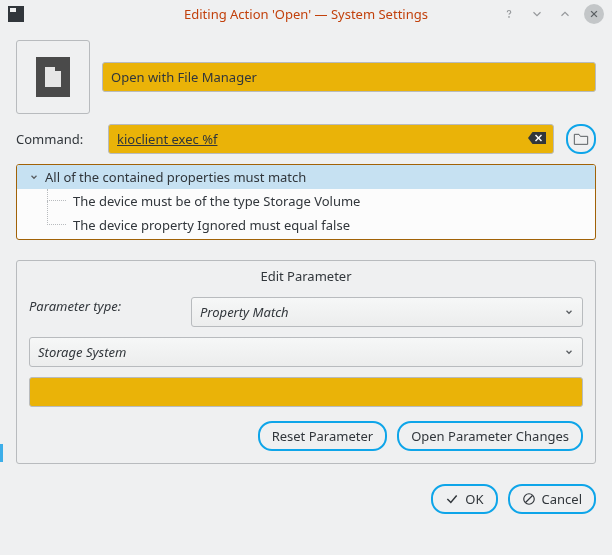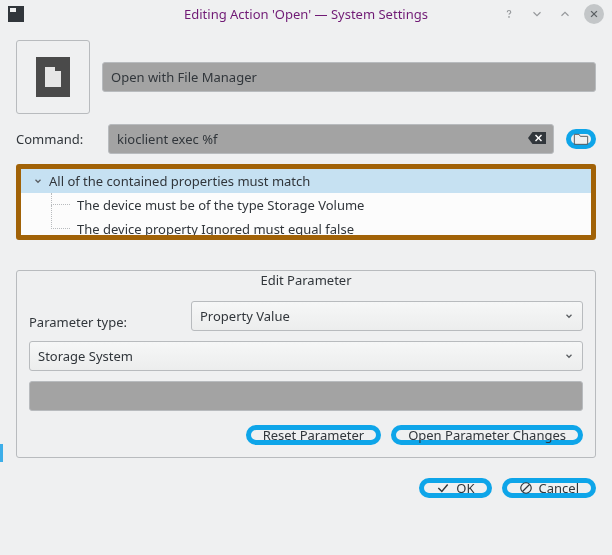--- a/index.html
+++ b/index.html
@@ -19,21 +19,21 @@
   .app-icon {
     width:16px; height:16px; background:#31363b;
     position:relative;
   }
   .app-icon::after {
     content:""; position:absolute; width:6px; height:4px;
     background:#eff0f1; top:2px; left:2px;
   }
   .title-text {
     position:absolute; left:0; right:0; text-align:center;
-    color:#701a75; font-size:13px; pointer-events:none;
+    color:#c2410c; font-size:13px; pointer-events:none;
   }
   .title-controls {
     margin-left:auto; display:flex; gap:10px; align-items:center;
   }
   .tc { width:18px; height:18px; display:flex; align-items:center; justify-content:center; color:#96999c; }
   .tc svg { width:14px; height:14px; }
   .close-btn {
     width:20px; height:20px; border-radius:50%;
     background:#c3c6c8; display:flex; align-items:center; justify-content:center;
   }
@@ -57,64 +57,64 @@
     content:""; position:absolute; width:16px; height:20px;
     background:#e6e6e6; top:10px; left:9px;
   }
   .doc-icon::after {
     content:""; position:absolute; width:6px; height:6px;
     background:#4a4a4a; top:8px; left:19px;
   }
 
   input.text {
     flex:1; height:30px; border:1px solid #b8bbbe; border-radius:3px;
-    background:#a3a3a3; padding:0 8px; font:inherit; color:#31363b;
+    background:#eab308; padding:0 8px; font:inherit; color:#31363b;
   }
 
   .cmd-clear {
     position:absolute; right:8px; top:50%; transform:translateY(-50%);
     width:18px; height:14px;
   }
   .rel { position:relative; flex:1; }
 
   .btn {
-    height:20px; border:5px solid #0ea5e9; border-radius:14px;
+    height:30px; border:2px solid #0ea5e9; border-radius:14px;
     background:#eff0f1; padding:0 12px; font:inherit; color:#31363b;
     display:inline-flex; align-items:center; gap:6px; cursor:default;
   }
   .btn.icon-only { width:30px; padding:0; justify-content:center; }
 
   .instr { margin-top:4px; }
 
   .tree {
-    border:5px solid #a16207; border-radius:3px; background:#fcfcfc;
+    border:1px solid #a16207; border-radius:3px; background:#fcfcfc;
     height:76px; overflow:auto;
   }
   .tree-row {
     display:flex; align-items:center; height:24px;
     padding-left:10px; gap:4px;
   }
   .tree-row.sel { background:#c6e1f2; }
   .tree-row.child { padding-left:56px; position:relative; }
   .tree-row.child::before {
     content:""; position:absolute; left:30px; top:0; bottom:50%;
     border-left:1px dotted #b8bbbe; border-bottom:1px dotted #b8bbbe;
     width:18px;
   }
   .tree-row.child + .tree-row.child::before { top:-50%; }
   .tree-exp { width:14px; height:14px; display:flex; align-items:center; justify-content:center; color:#5a5e62; }
 
   .group {
     border:1px solid #b8bbbe; border-radius:3px;
-    padding:0 12px 12px 12px; display:flex; flex-direction:column; gap:10px;
-    margin-top:20px;
+    padding:6px 12px 12px 12px; display:flex; flex-direction:column; gap:10px;
+    margin-top:10px;
   }
   .group-title { text-align:center; margin-bottom:2px; }
 
-  .form-row { display:flex; align-items:flex-end; gap:12px; }
+  .form-row { display:flex; align-items:flex-start; gap:12px;font-style:italic; }
   .form-row .lbl { width:150px; }
 
   .select {
     flex:1; height:30px; border:1px solid #b8bbbe; border-radius:3px;
     background:linear-gradient(#f6f7f7,#eceded);
     display:flex; align-items:center; padding:0 8px; position:relative;
   }
   .select .chev { margin-left:auto; color:#5a5e62; }
   .select.small { flex:0 0 140px; }
 
@@ -170,21 +170,21 @@
   <div class="row">
     <div class="icon-well">
       <div class="doc-icon"></div>
     </div>
     <input class="text" value="Open with File Manager" style="">
   </div>
 
   <div class="row">
     <div class="lbl">Command:</div>
     <div class="rel">
-      <input class="text" style="width: 100%;" value="kioclient exec %f">
+      <input class="text" style="width: 100%; text-decoration: underline;" value="kioclient exec %f">
       <div class="cmd-clear">
         <svg viewBox="0 0 24 16">
             <path d="M6 0 L24 0 L24 16 L6 16 L0 8 Z" fill="#31363b"></path>
             <line x1="10" y1="4" x2="18" y2="12" stroke="#fcfcfc" stroke-width="2"></line>
             <line x1="18" y1="4" x2="10" y2="12" stroke="#fcfcfc" stroke-width="2"></line>
           </svg>
       </div>
     </div>
     <button class="btn icon-only">
       <svg width="16" height="14" viewBox="0 0 24 20" fill="none" stroke="#5a5e62" stroke-width="1.5">
@@ -210,21 +210,21 @@
       <span>The device property Ignored must equal false</span>
     </div>
   </div>
 
   <div class="group">
     <div class="group-title">Edit Parameter</div>
 
     <div class="form-row">
       <div class="lbl">Parameter type:</div>
       <div class="select">
-        <span>Property Value</span>
+        <span>Property Match</span>
         <span class="chev">
           <svg width="10" height="10" viewBox="0 0 24 24" fill="none" stroke="currentColor" stroke-width="3">
               <polyline points="6 9 12 15 18 9"></polyline>
             </svg>
         </span>
       </div>
     </div>
 
     <div class="form-row">
       <div class="select">

